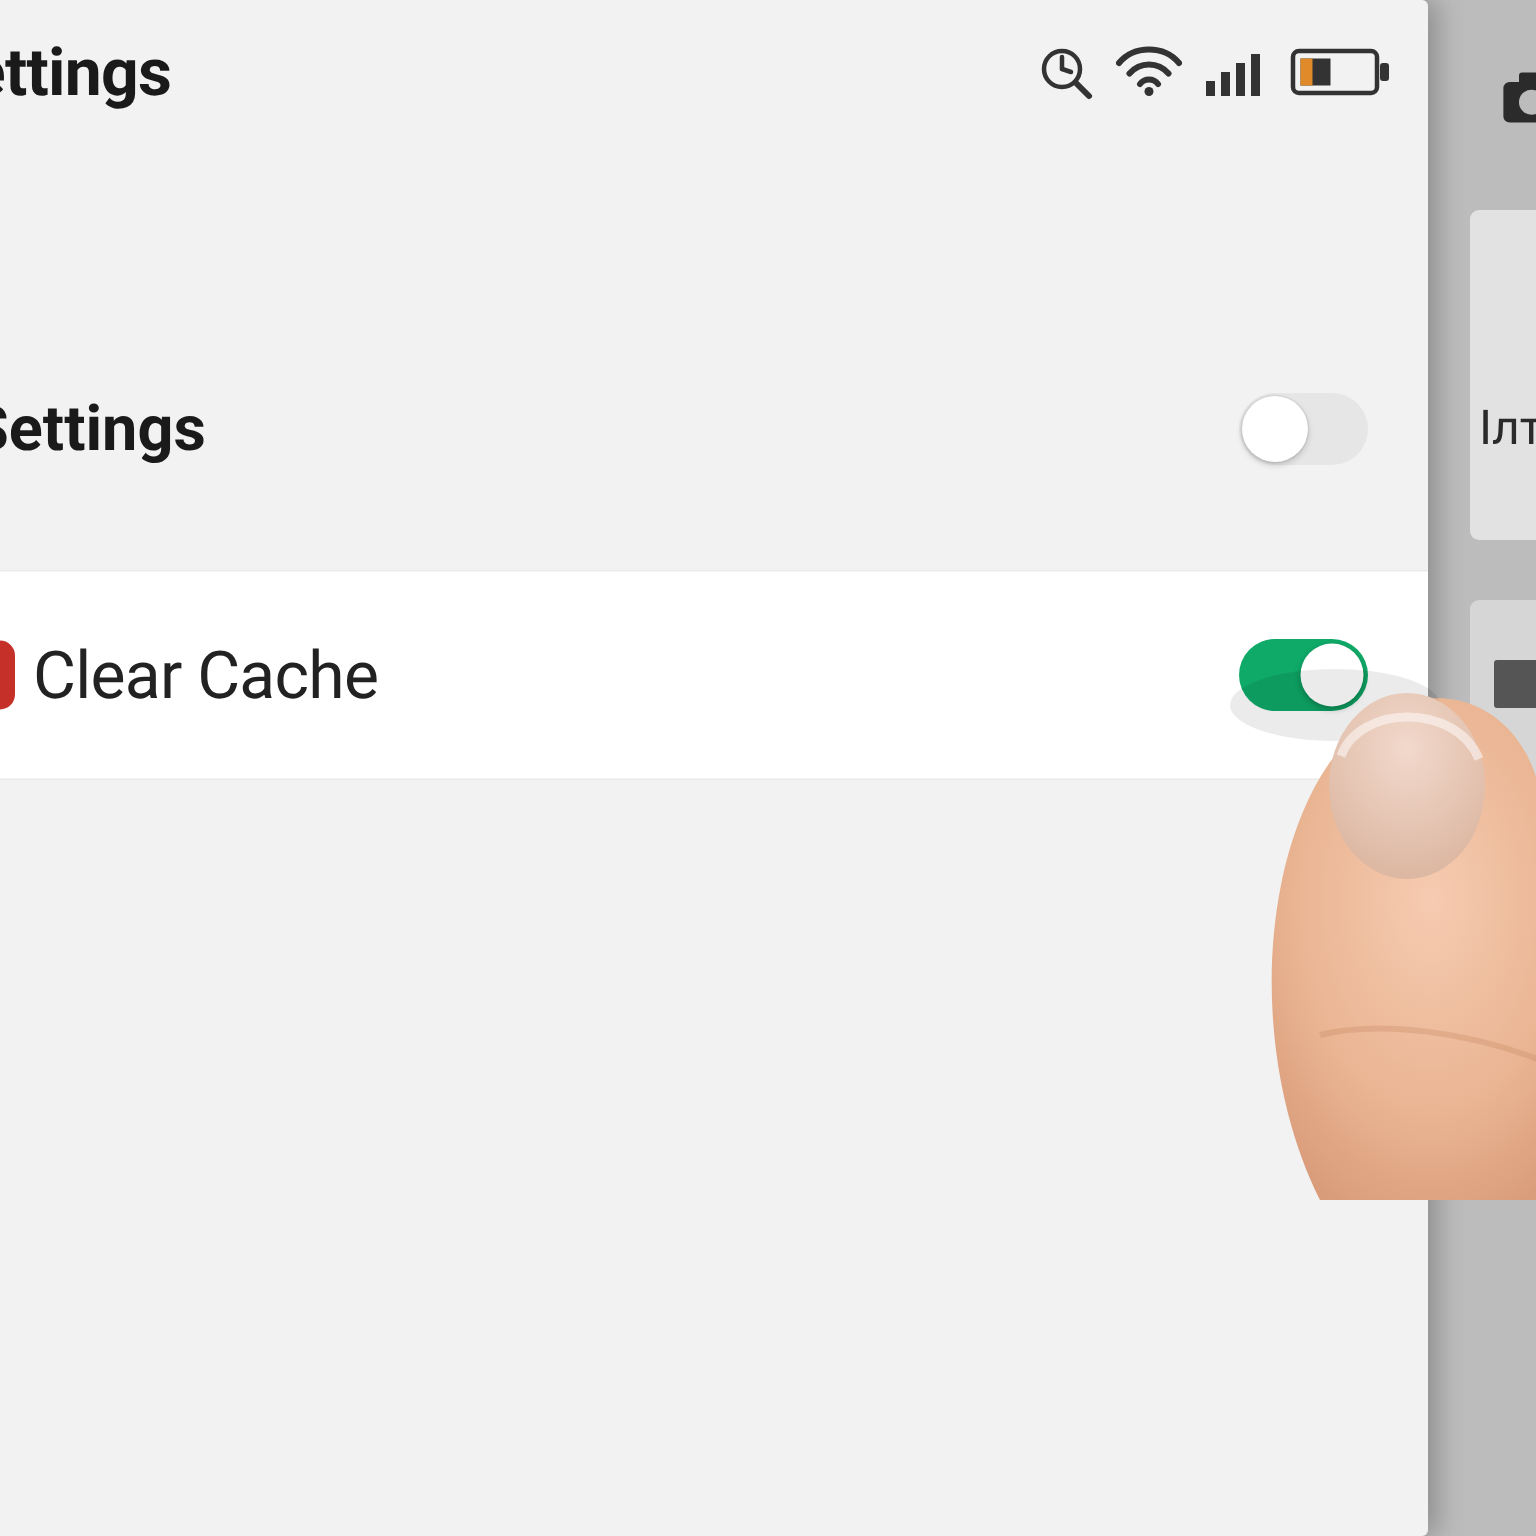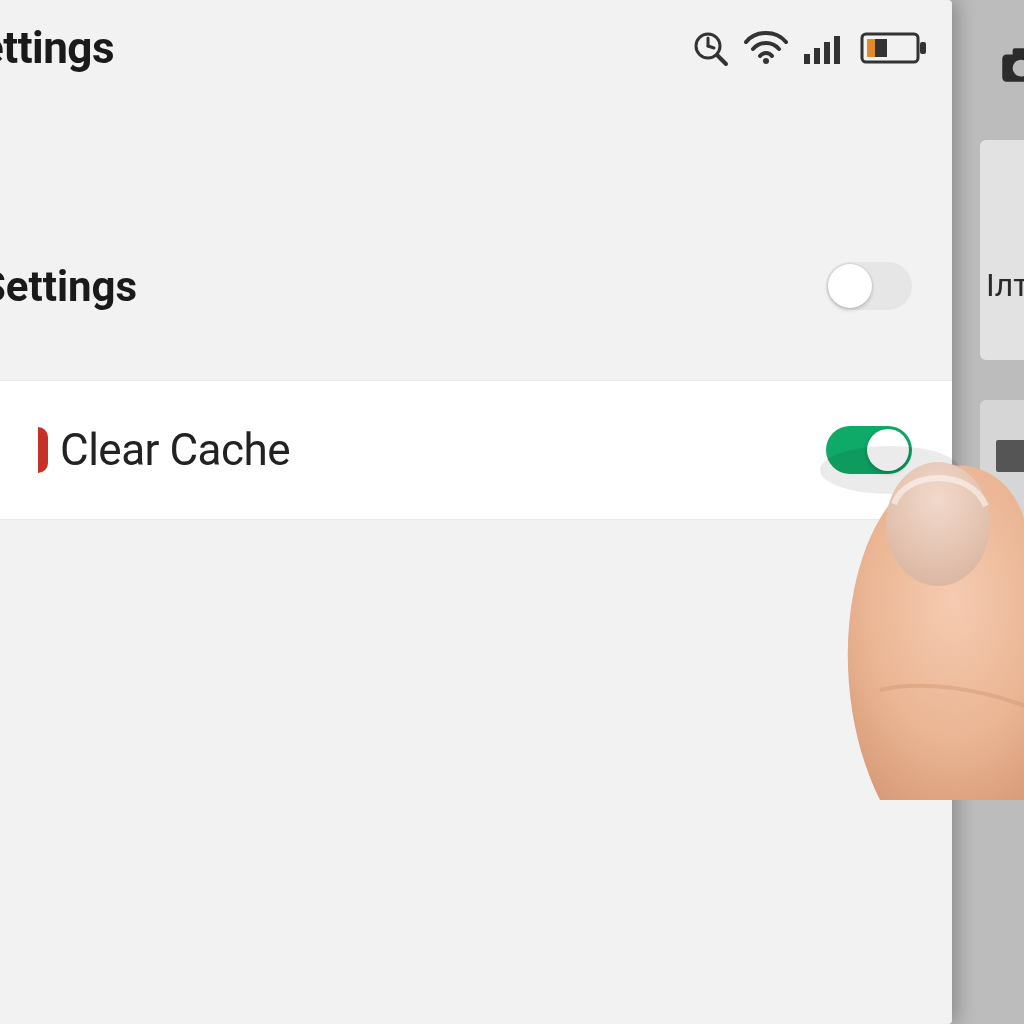--- a/index.html
+++ b/index.html
@@ -113,21 +113,20 @@
     height: 140px;
     background: #ffffff;
     border-top: 1px solid #eaeaea;
     border-bottom: 1px solid #eaeaea;
     padding-left: 20px;
   }
   .row-cache .left {
     display: flex;
     align-items: center;
     gap: 12px;
-    margin-left: 38px;
   }
   .row-cache .dot {
     width: 10px; height: 46px;
     border-radius: 0 14px 14px 0;
     background: #c53129;
   }
   .row-cache .label {
     font-size: 44px;
     font-weight: 400;
     color: #222;

